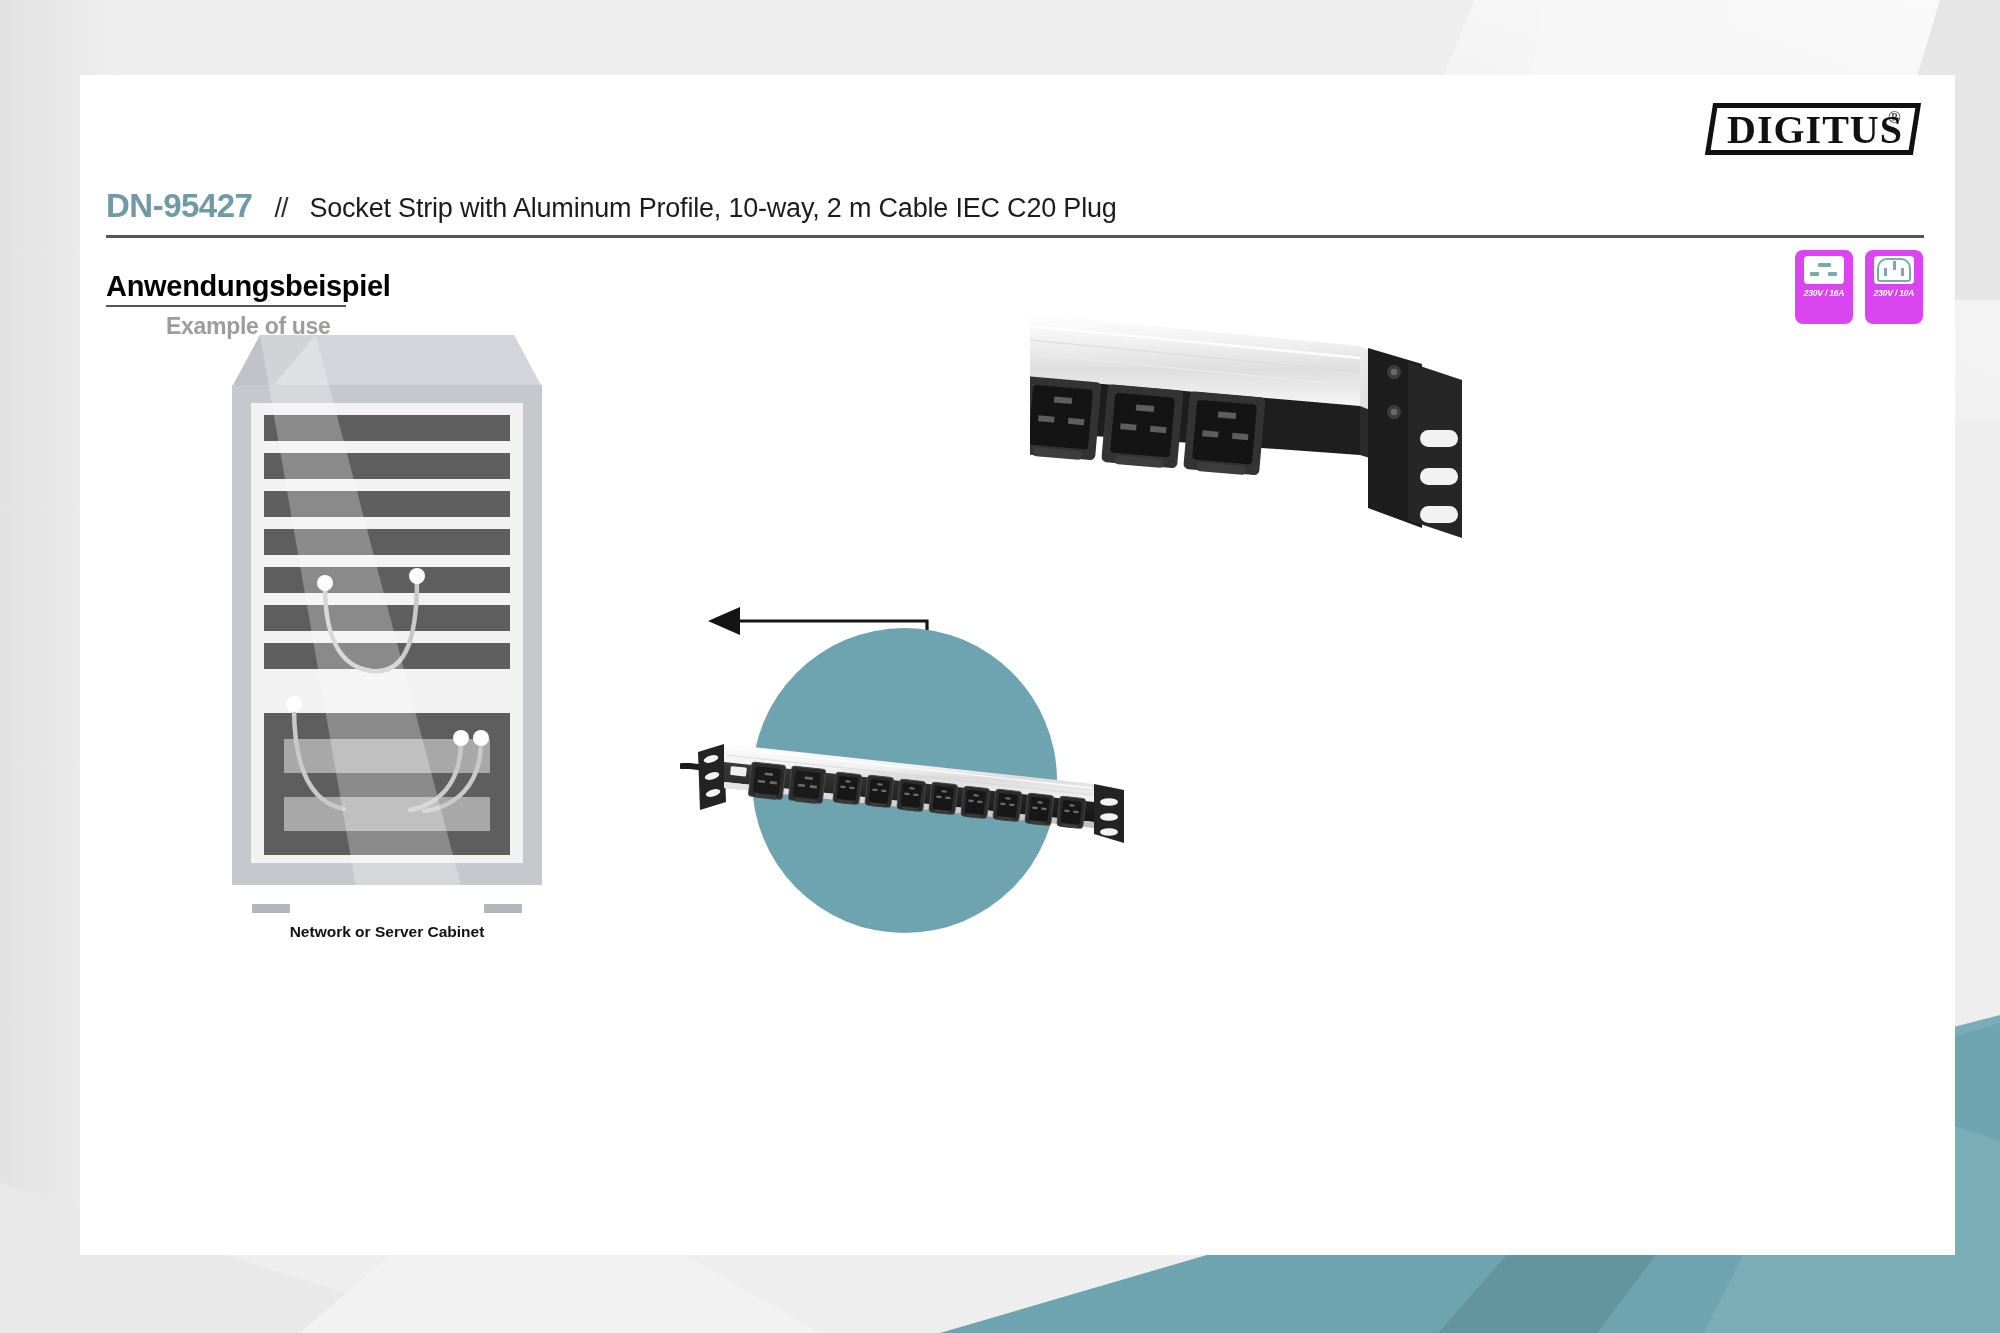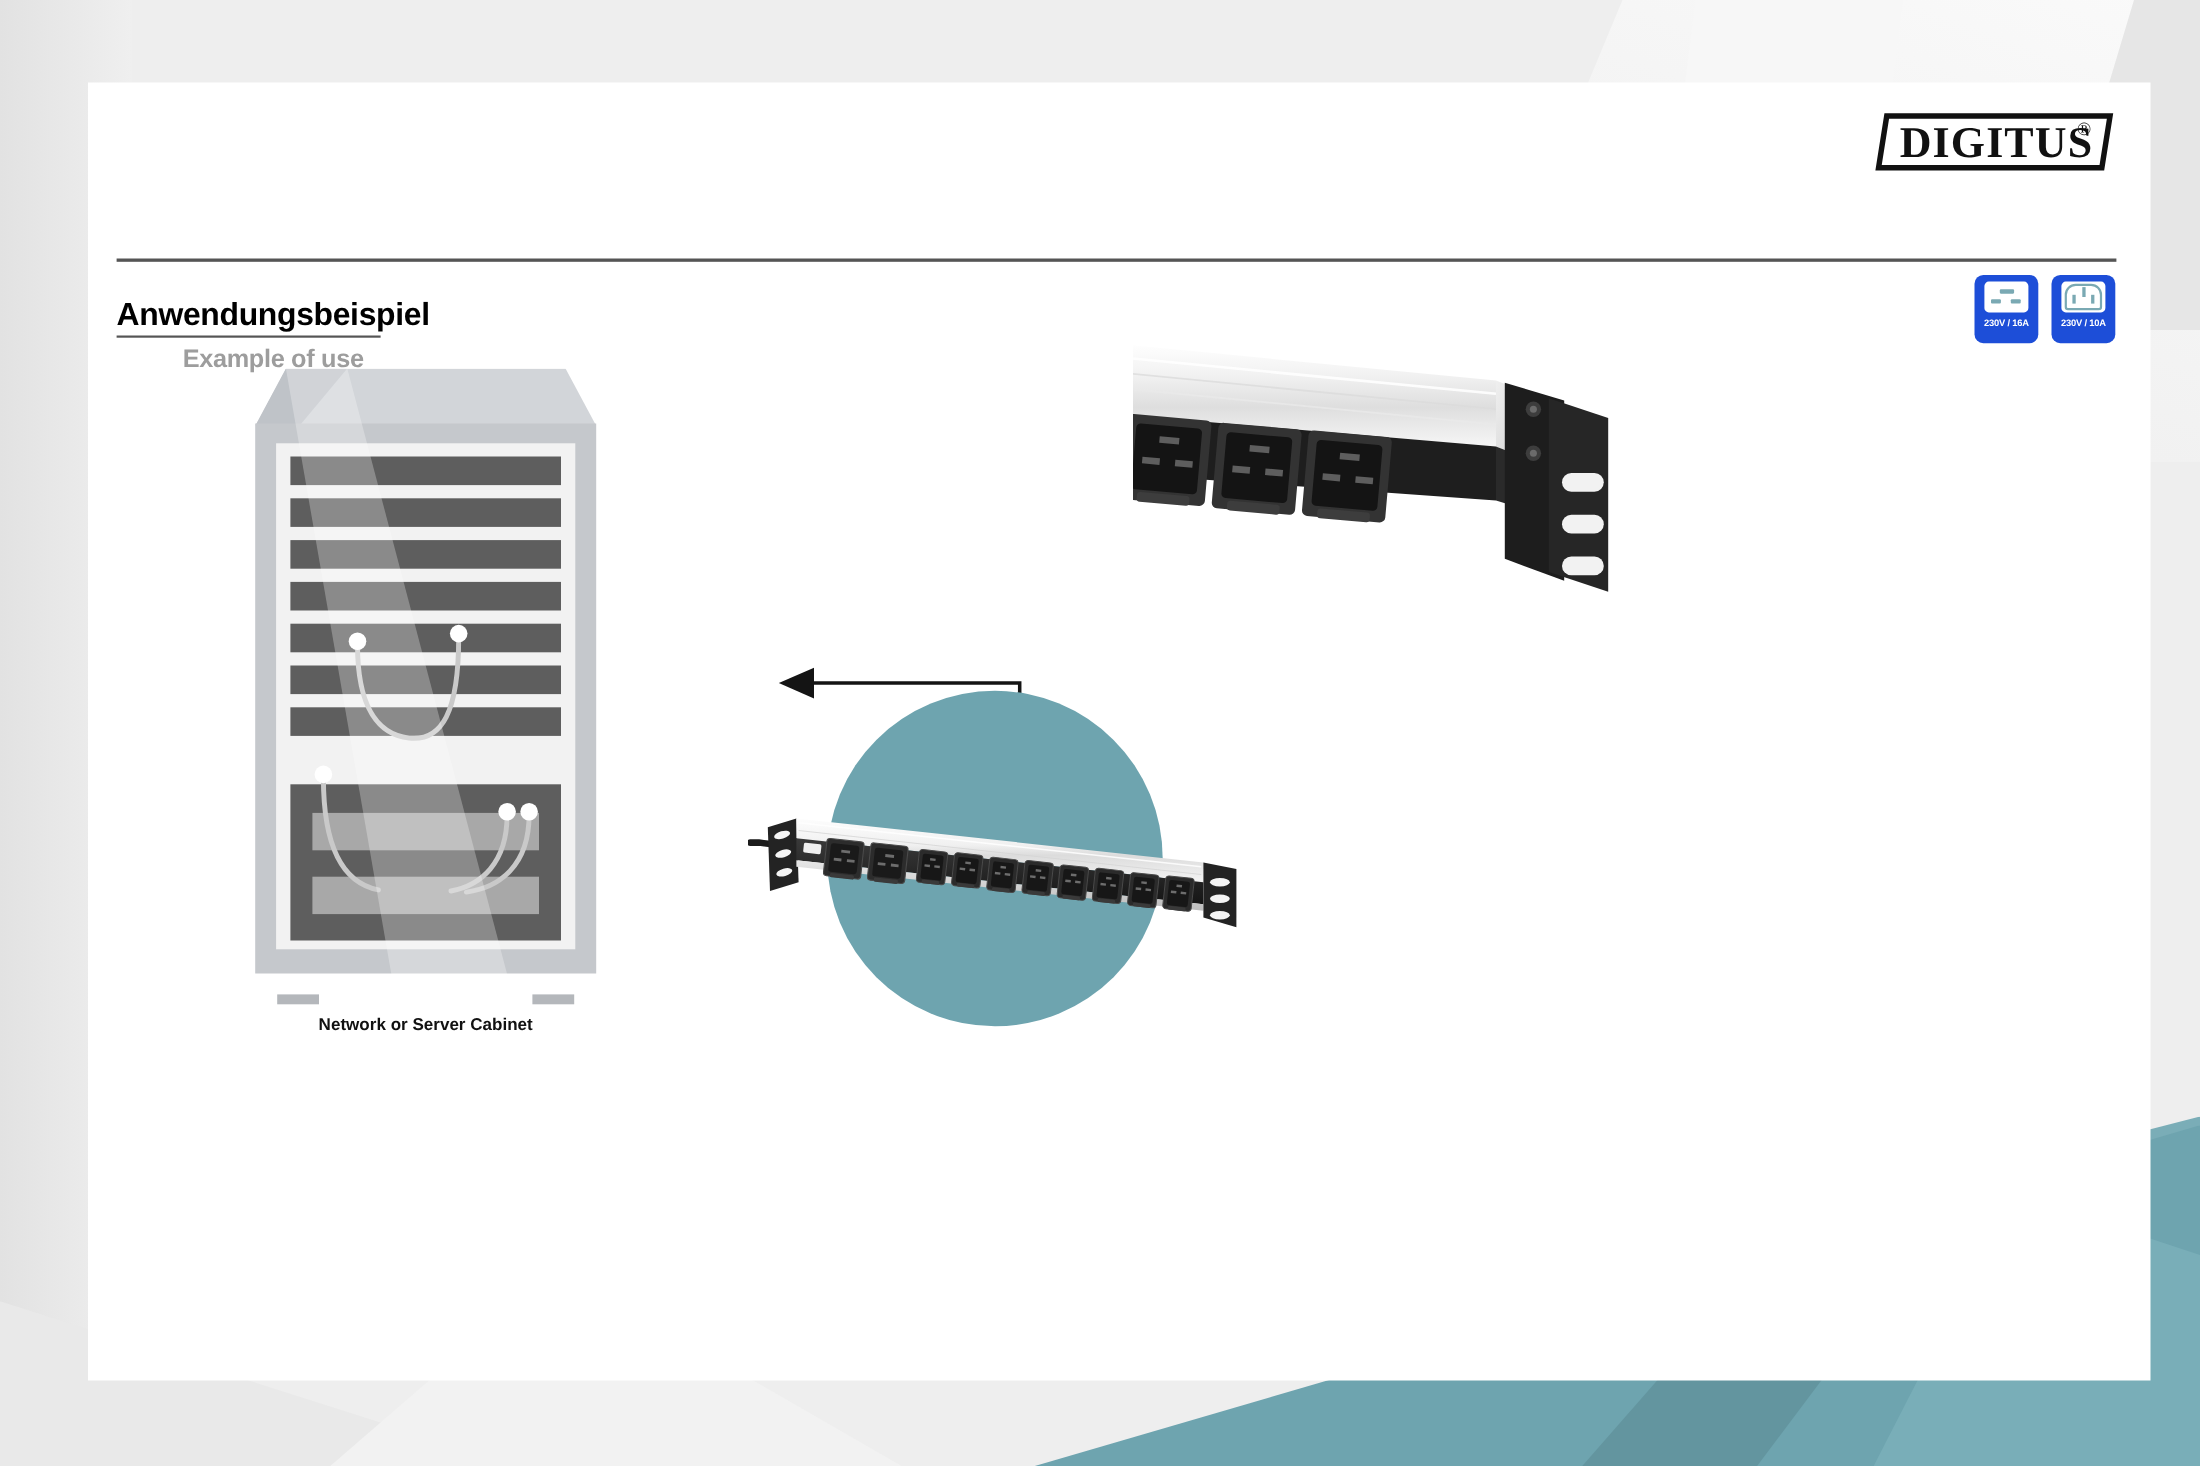--- a/index.html
+++ b/index.html
@@ -63,23 +63,23 @@
   
   #heading { position:absolute; left:26px; top:195px;text-align:center; }
   #heading .de { font-size:29px; font-weight:bold; color:#000;
                  letter-spacing:-.3px; }
   #heading .deRule { width:240px; height:2px; background:#555; margin-top:2px; }
   #heading .en { font-size:23px; font-weight:bold; color:#9d9d9d;
                  margin-top:6px; letter-spacing:-.3px; }
 
   
   #badges { position:absolute; right:32px; top:175px; display:flex; gap:12px; }
-  .badge { width:58px; height:62px; background:#1d4ed8; border-radius:8px;
+  .badge { width:58px; height:74px; background:#d946ef; border-radius:8px;
            display:flex; flex-direction:column; align-items:center;
-           justify-content:flex-start; padding-top:6px; }
+           justify-content:flex-start; padding-top:6px;font-style:italic; }
   .badge .gfx { width:40px; height:28px; background:#fff; border-radius:4px;
                 position:relative; }
   .badge .cap { font-size:8.5px; color:#ffffff; font-weight:bold; margin-top:4px;
                 letter-spacing:-.2px; }
   
   .c19 .b1 { position:absolute; width:13px; height:3.5px; background:#7aa9b3;
              left:13.5px; top:7px; border-radius:1px; }
   .c19 .b2 { position:absolute; width:9px; height:3.5px; background:#7aa9b3;
              left:6px; top:16px; border-radius:1px; }
   .c19 .b3 { position:absolute; width:9px; height:3.5px; background:#7aa9b3;
@@ -156,20 +156,27 @@
 </div>
 
 <div id="card">
 
   <div id="logo">
     <div class="frame"></div>
     <div class="word">DIGITUS</div>
     <div class="reg">®</div>
   </div>
 
+  <div id="titleRow">
+    <div class="line">
+      <span class="dn ttl">DN-95427</span>
+      <span class="slashes ttl">//</span>
+      <span class="tdesc ttl">Socket Strip with Aluminum Profile, 10-way, 2 m Cable IEC C20 Plug</span>
+    </div>
+  </div>
   <div id="titleRule"></div>
 
   <div id="heading">
     <div class="de">Anwendungsbeispiel</div>
     <div class="deRule"></div>
     <div class="en">Example of use</div>
   </div>
 
   <div id="badges">
     <div class="badge">

